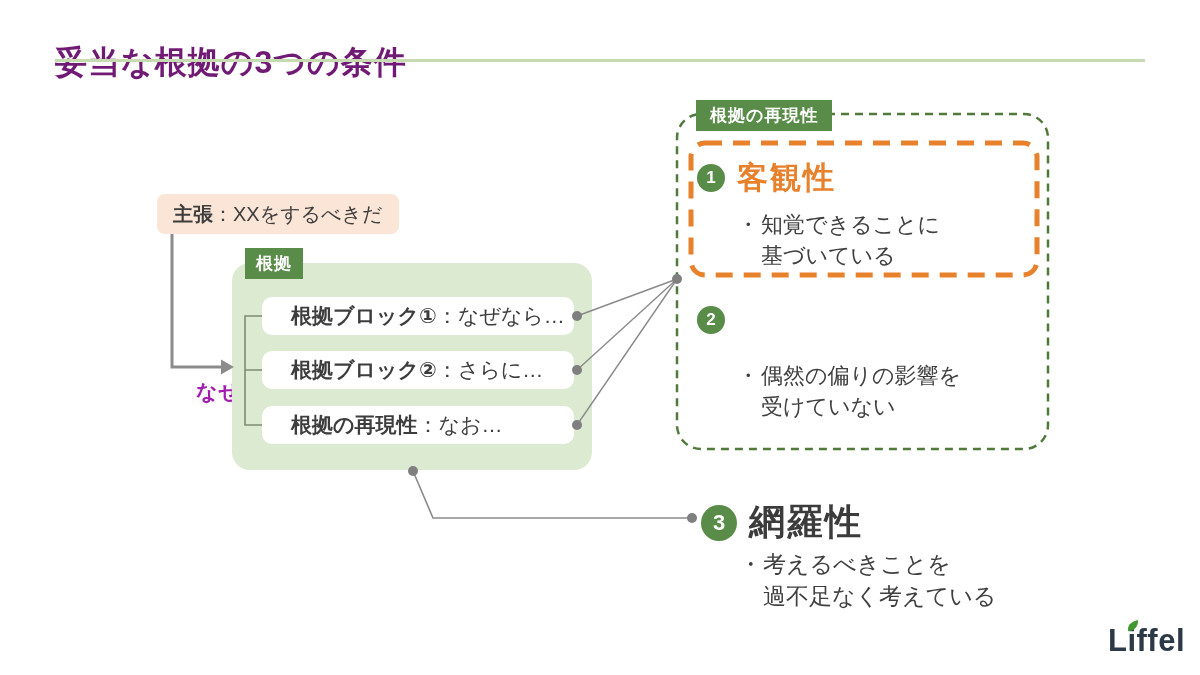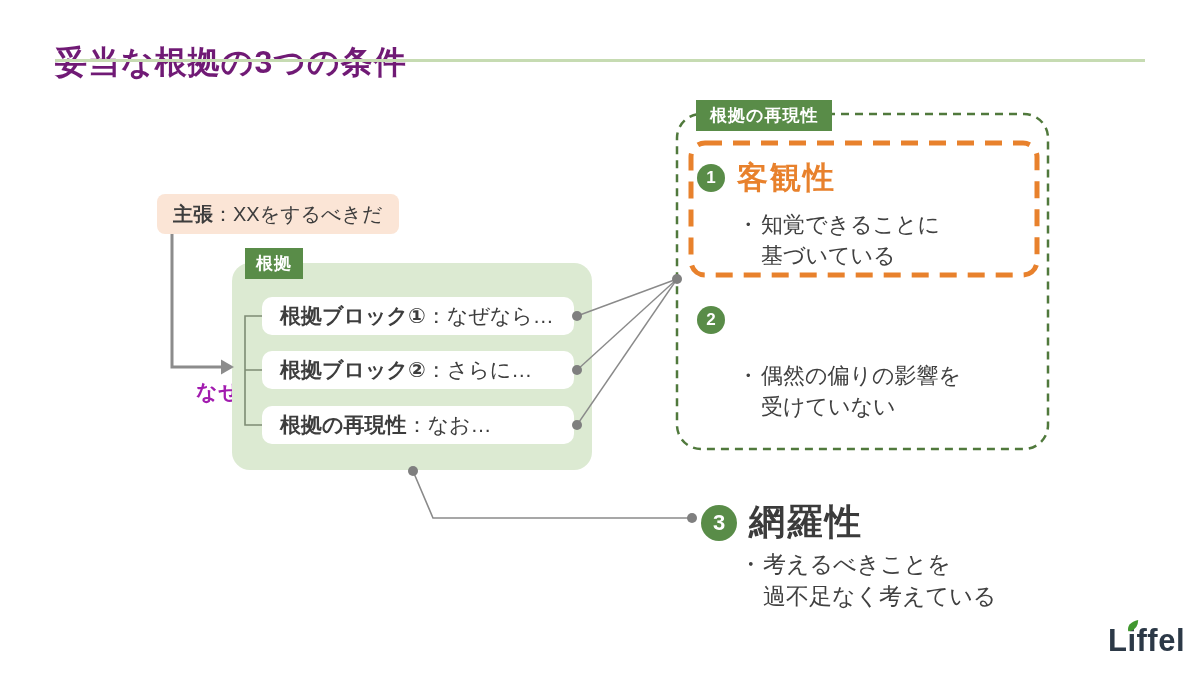--- a/index.html
+++ b/index.html
@@ -13,21 +13,21 @@
             border-bottom:3px solid #4f4f4f;padding:0 6px 6px 6px;letter-spacing:1px;}
 
   .claim{position:absolute;left:157px;top:194px;height:40px;line-height:40px;background:#fbe5d6;
          border-radius:8px;padding:0 16px;font-size:20px;color:#3d3d3d;white-space:nowrap;}
   .bold{font-weight:bold;text-align:center;}
 
   .why{position:absolute;left:159px;top:378px;font-size:21px;font-weight:bold;color:#a21caf;letter-spacing:1px;margin-left:37px;}
 
   .econtainer{position:absolute;left:232px;top:263px;width:360px;height:207px;background:#dcead2;border-radius:18px;}
   .eblock{position:absolute;left:262px;width:312px;height:38px;background:#ffffff;border-radius:10px;
-          font-size:21px;line-height:38px;padding-left:18px;box-sizing:border-box;color:#3d3d3d;white-space:nowrap;}
+          font-size:21px;line-height:38px;padding-left:29px;box-sizing:border-box;color:#3d3d3d;white-space:nowrap;}
   .eb-label{font-weight:bold;}
 
   .gbadge{position:absolute;background:#598c48;color:#ffffff;font-weight:bold;font-size:17px;
           border-radius:0;padding:4px 11px;letter-spacing:1px;white-space:nowrap;}
 
   .cond-row{position:absolute;display:flex;align-items:center;gap:12px;}
   .ncircle{width:28px;height:28px;border-radius:50%;background:#598c48;color:#fff;font-weight:bold;
            font-size:17px;display:flex;align-items:center;justify-content:center;flex:0 0 auto;}
   .ctitle{font-size:31px;font-weight:bold;color:#3b3b3b;letter-spacing:2px;white-space:nowrap;}
   .orange{color:#e8812c;}

